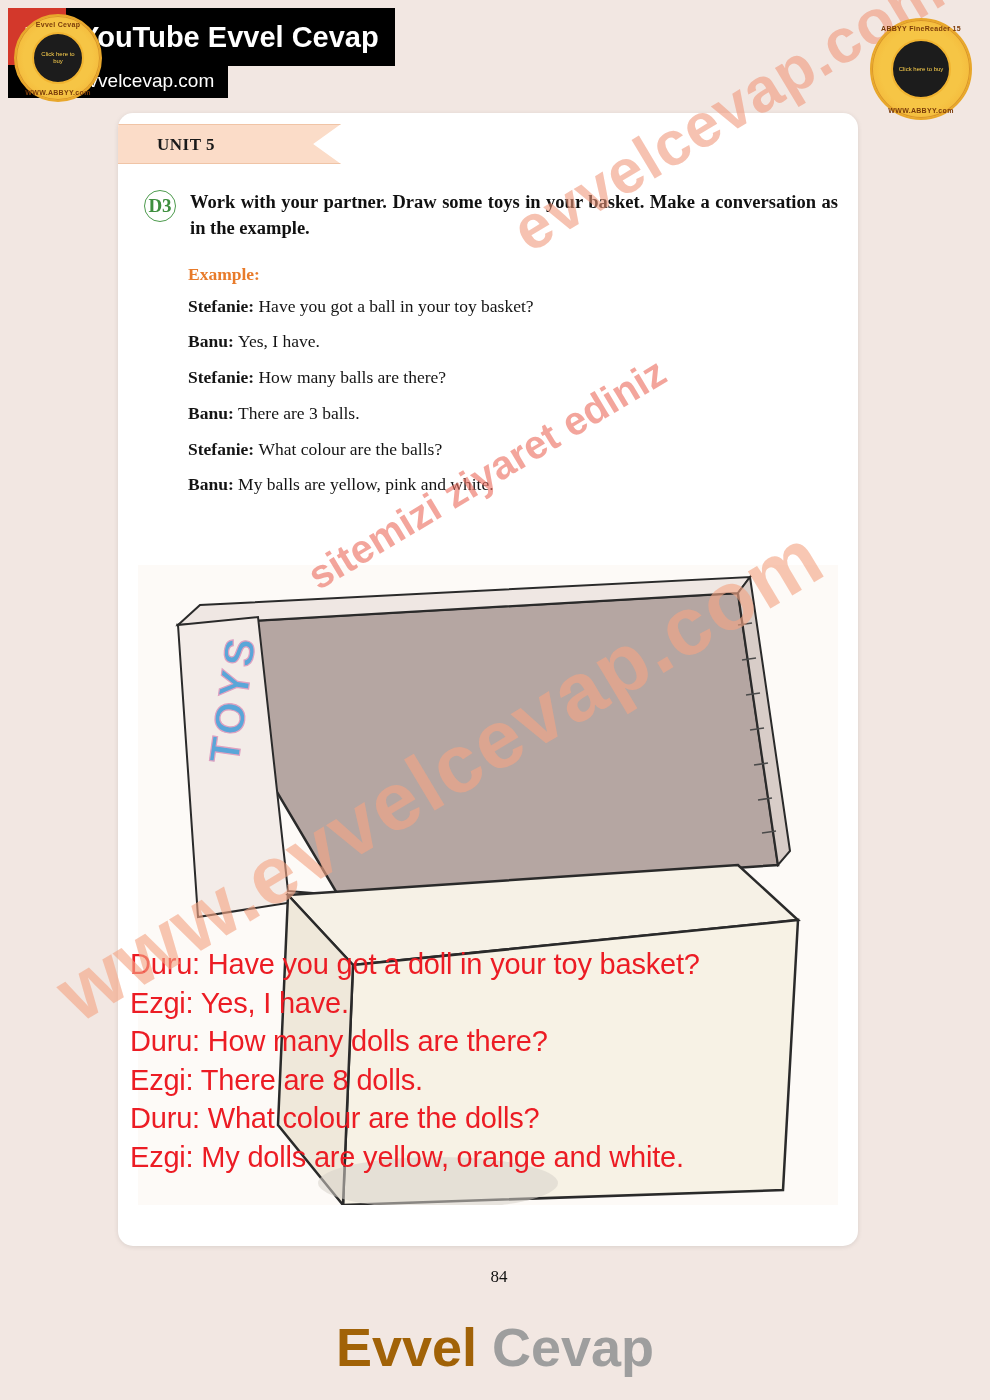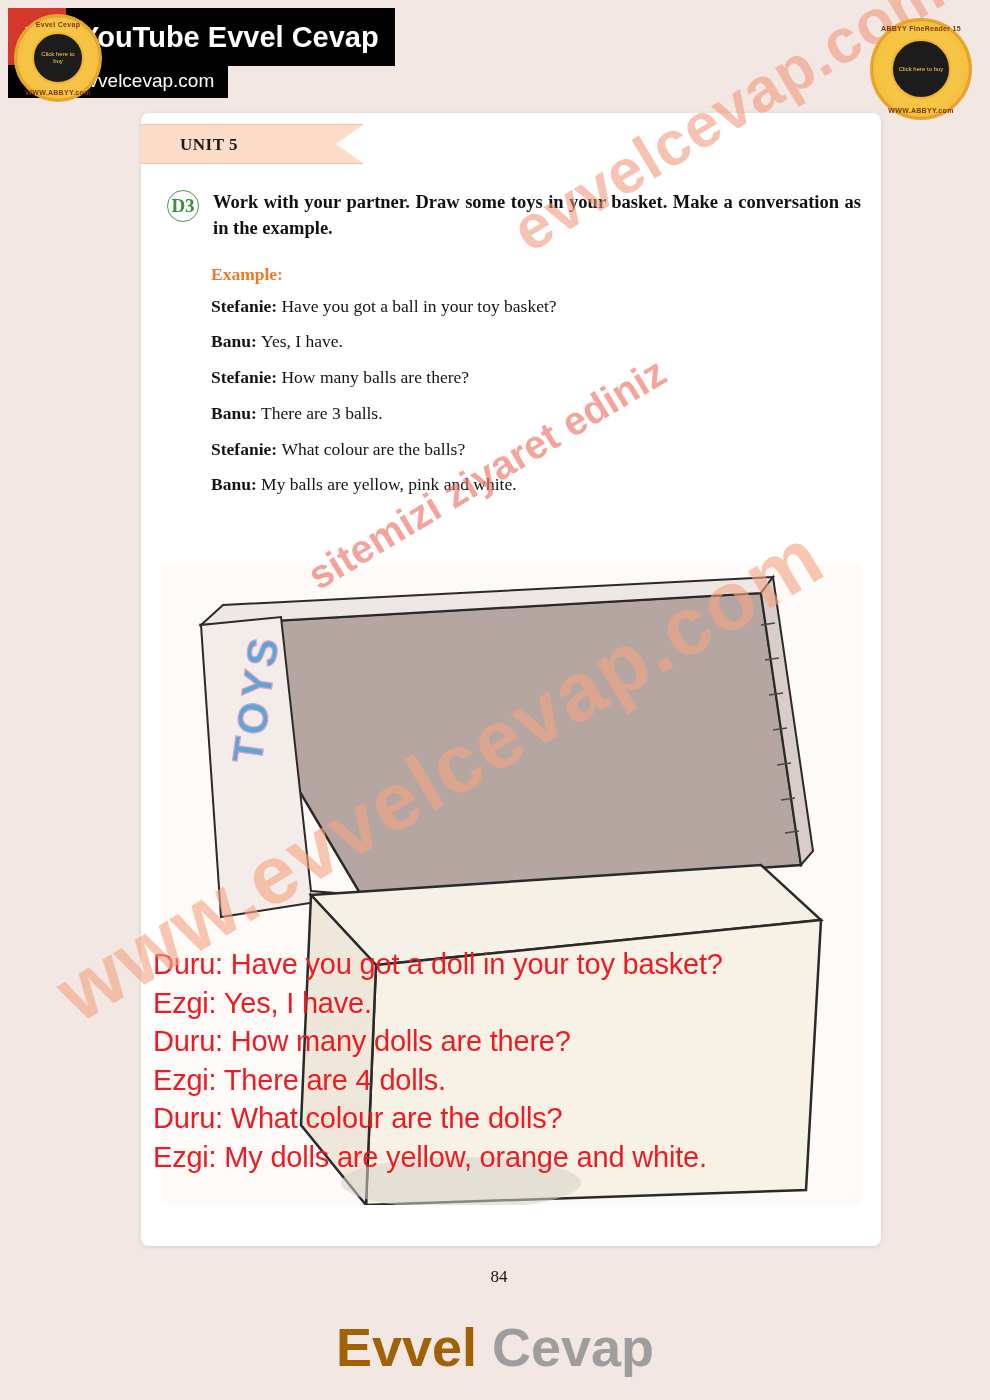--- a/index.html
+++ b/index.html
@@ -119,26 +119,26 @@
     text-align: center;
     font-weight: bold;
     letter-spacing: 0.3px;
   }
   .stamp-arc-top { top: 5px; }
   .stamp-arc-bottom { bottom: 4px; }
 
   
   .page-sheet {
     position: absolute;
-    left: 141px;
+    left: 118px;
     top: 113px;
     width: 740px;
     height: 1133px;
     background: #ffffff;
-    border-radius: 8px;
+    border-radius: 15px;
     box-shadow: 0 1px 5px rgba(0,0,0,0.10);
     overflow: hidden;
   }
 
   
   .unit-ribbon {
     position: absolute;
     left: -9px;
     top: 11px;
     width: 232px;
@@ -397,21 +397,21 @@
         <line x1="620" y1="235" x2="634" y2="233"></line>
         <line x1="624" y1="268" x2="638" y2="266"></line>
       </g>
     </svg>
   </div>
 
   <div class="handwriting">
     <div>Duru: Have you got a doll in your toy basket?</div>
     <div>Ezgi: Yes, I have.</div>
     <div>Duru: How many dolls are there?</div>
-    <div>Ezgi: There are 4 dolls.</div>
+    <div>Ezgi: There are 8 dolls.</div>
     <div>Duru: What colour are the dolls?</div>
     <div>Ezgi: My dolls are yellow, orange and white.</div>
   </div>
 </div>
 
 <div style="position:absolute; left:0; right:0; top:1267px; text-align:center;
             font-family:'Liberation Serif', serif; font-size:17px; color:#111;padding-left:8px;">84</div>
 
 <div class="wm wm-domain-top">evvelcevap.com</div>
 <div class="wm wm-site">sitemizi ziyaret ediniz</div>

